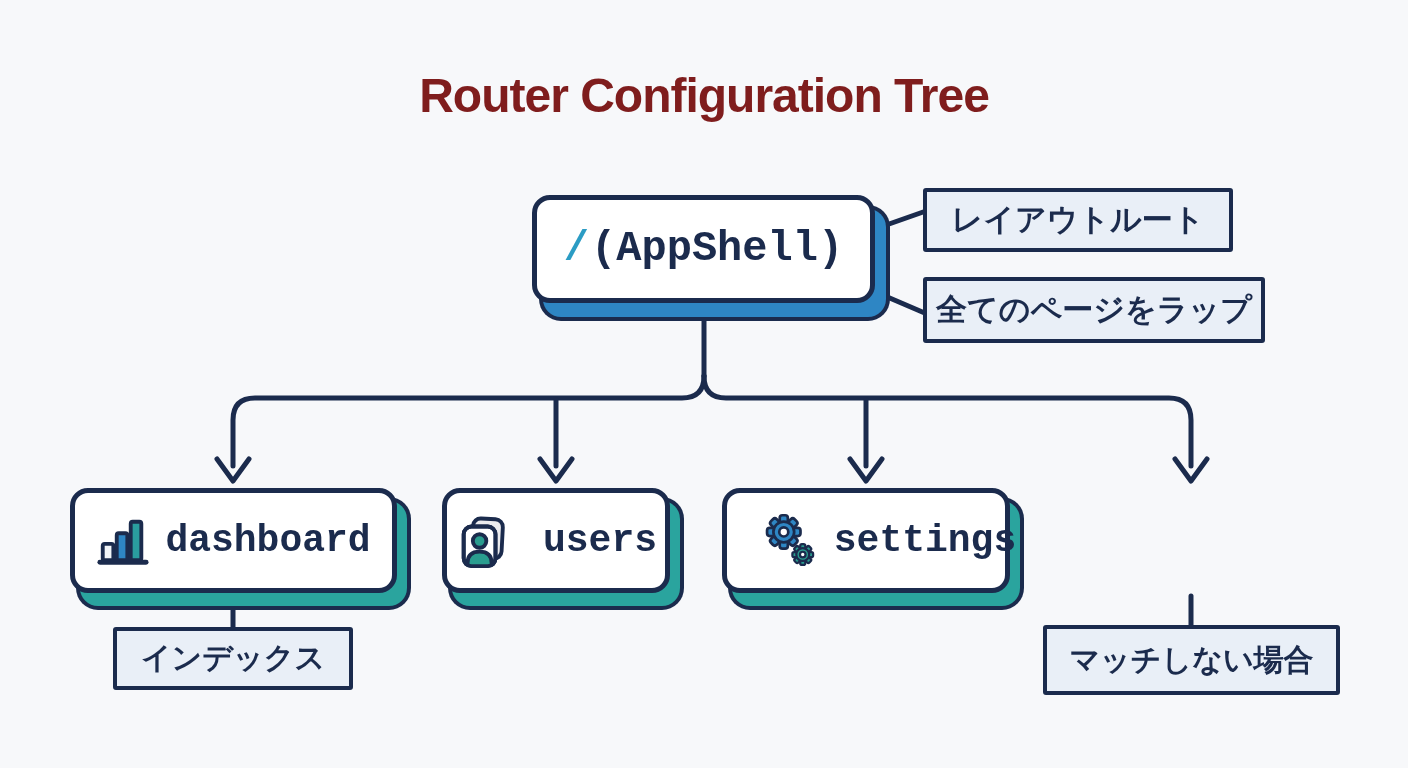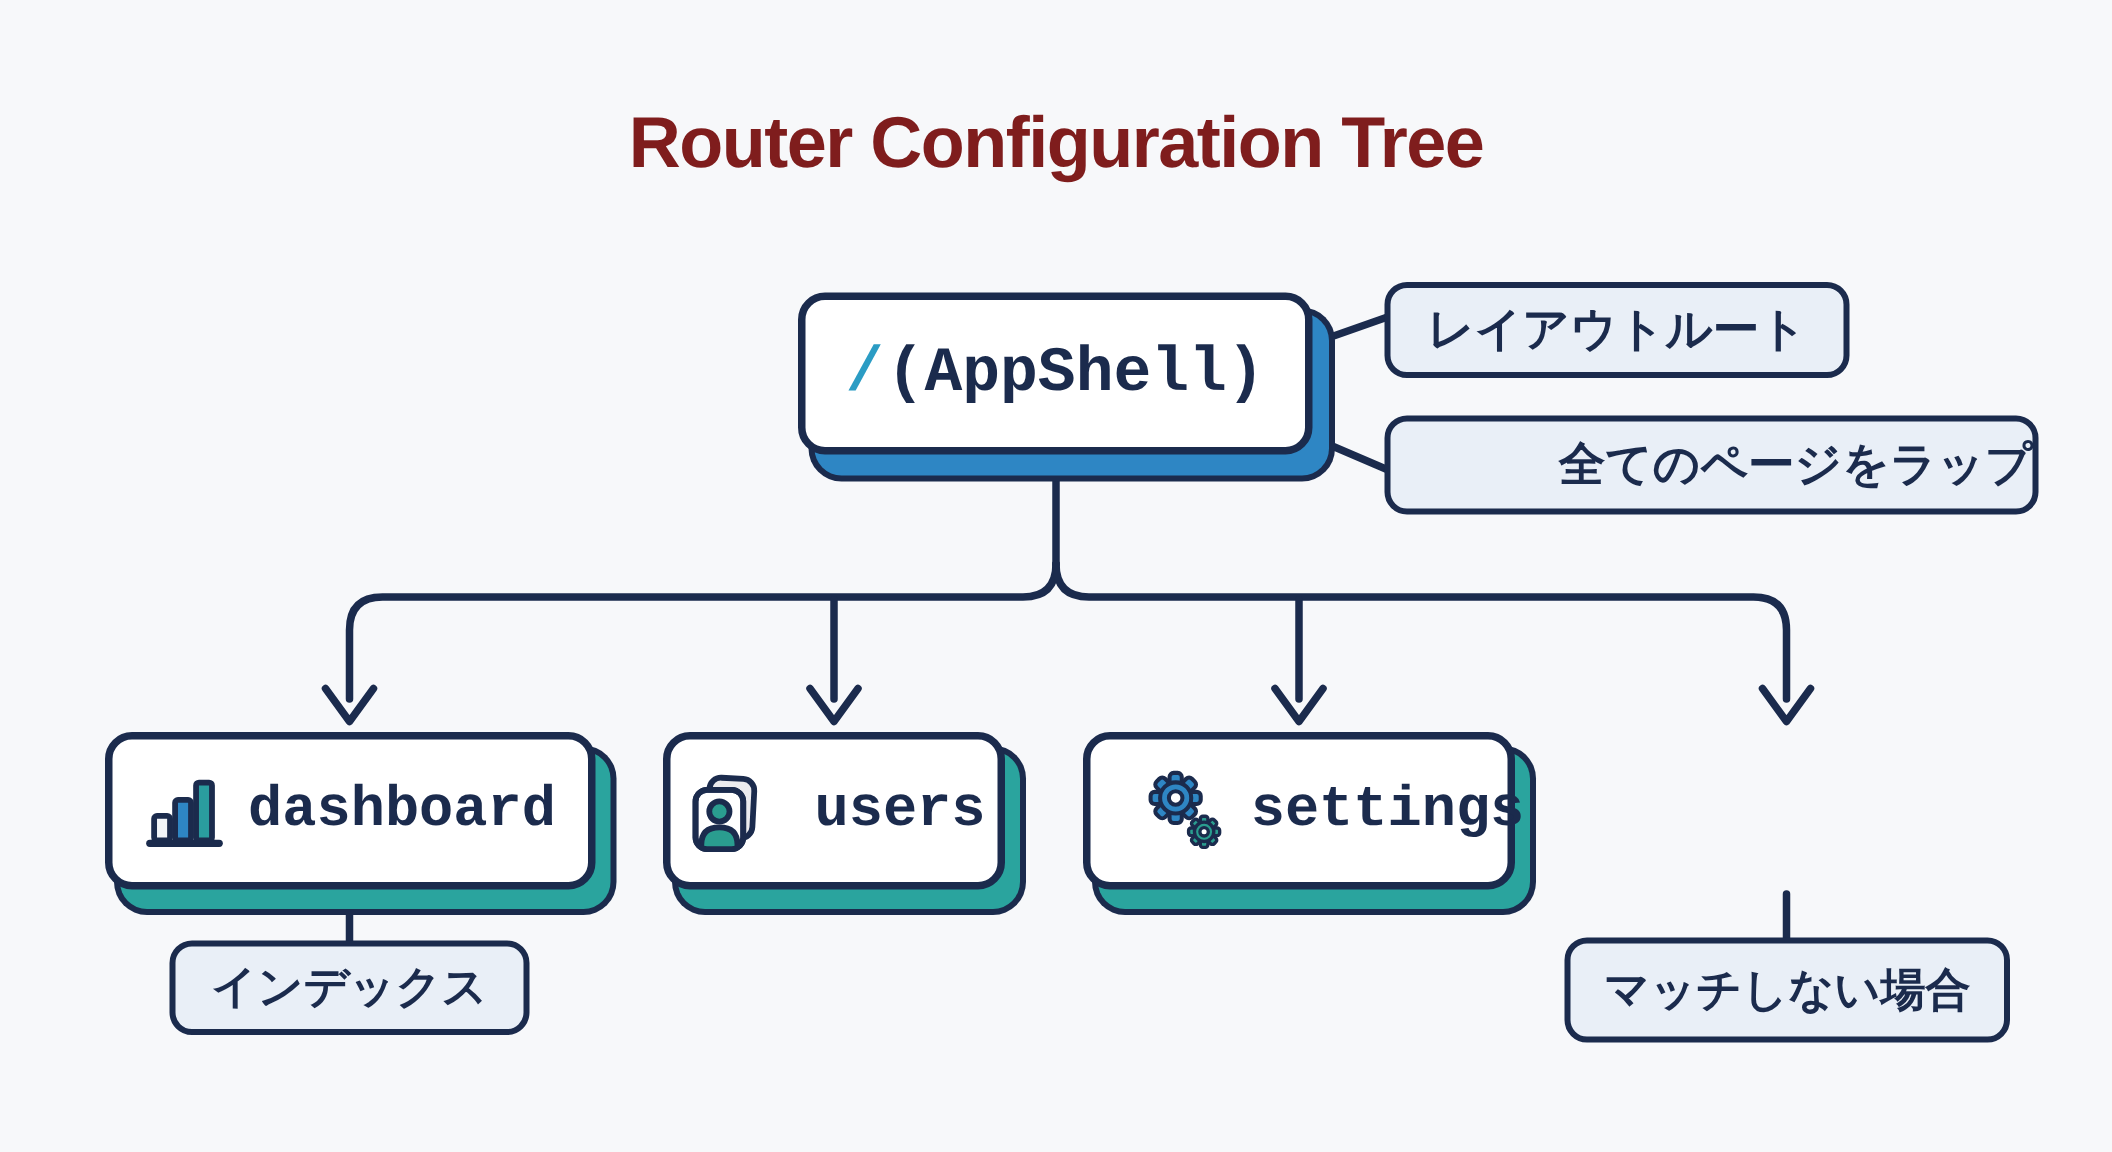--- a/index.html
+++ b/index.html
@@ -33,21 +33,21 @@
   }
   .node.child{
     box-shadow:10px 13px 0 0 #2aa49e, 10px 13px 0 4px #1b2b4d;
     font-size:38px;
   }
   .slash{color:#2b9cc4;font-weight:700;margin-right:2px;}
   .callout{
     position:absolute;z-index:2;
     background:#e9eff7;
     border:4px solid #1b2b4d;
-    border-radius:15px;
+    border-radius:3px;
     display:flex;align-items:center;justify-content:center;
     box-sizing:border-box;
     color:#1b2b4d;font-weight:700;
     font-size:31px;
   }
   .callout.note{font-size:30px;}
   .icon{flex:0 0 auto;display:block;}
 </style>
 </head>
 <body>
@@ -82,21 +82,21 @@
 
   <div class="node root" style="left:532px;top:195px;width:343px;height:108px;">
     <span>
       <span class="slash">/</span><span>(AppShell)</span>
     </span>
   </div>
 
   <div class="callout" style="left:923px;top:188px;width:310px;height:64px;">
     <span>レイアウトルート</span>
   </div>
-  <div class="callout" style="left:923px;top:277px;width:436px;height:66px;justify-content:flex-end;">
+  <div class="callout" style="left:923px;top:277px;width:342px;height:66px;">
     <span>全てのページをラップ</span>
   </div>
 
   <div class="node child" style="left:70px;top:488px;width:327px;height:105px;">
     <svg class="icon" width="54" height="54" viewBox="0 0 56 56">
       <rect x="7" y="31" width="11" height="17" rx="2" fill="#f2f5f8" stroke="#1b2b4d" stroke-width="4"></rect>
       <rect x="21.5" y="20" width="11" height="28" rx="2" fill="#2e86c4" stroke="#1b2b4d" stroke-width="4"></rect>
       <rect x="36" y="8" width="11" height="40" rx="2" fill="#2a9d9f" stroke="#1b2b4d" stroke-width="4"></rect>
       <path d="M4 50 H 52" stroke="#1b2b4d" stroke-width="5" stroke-linecap="round"></path>
     </svg>

